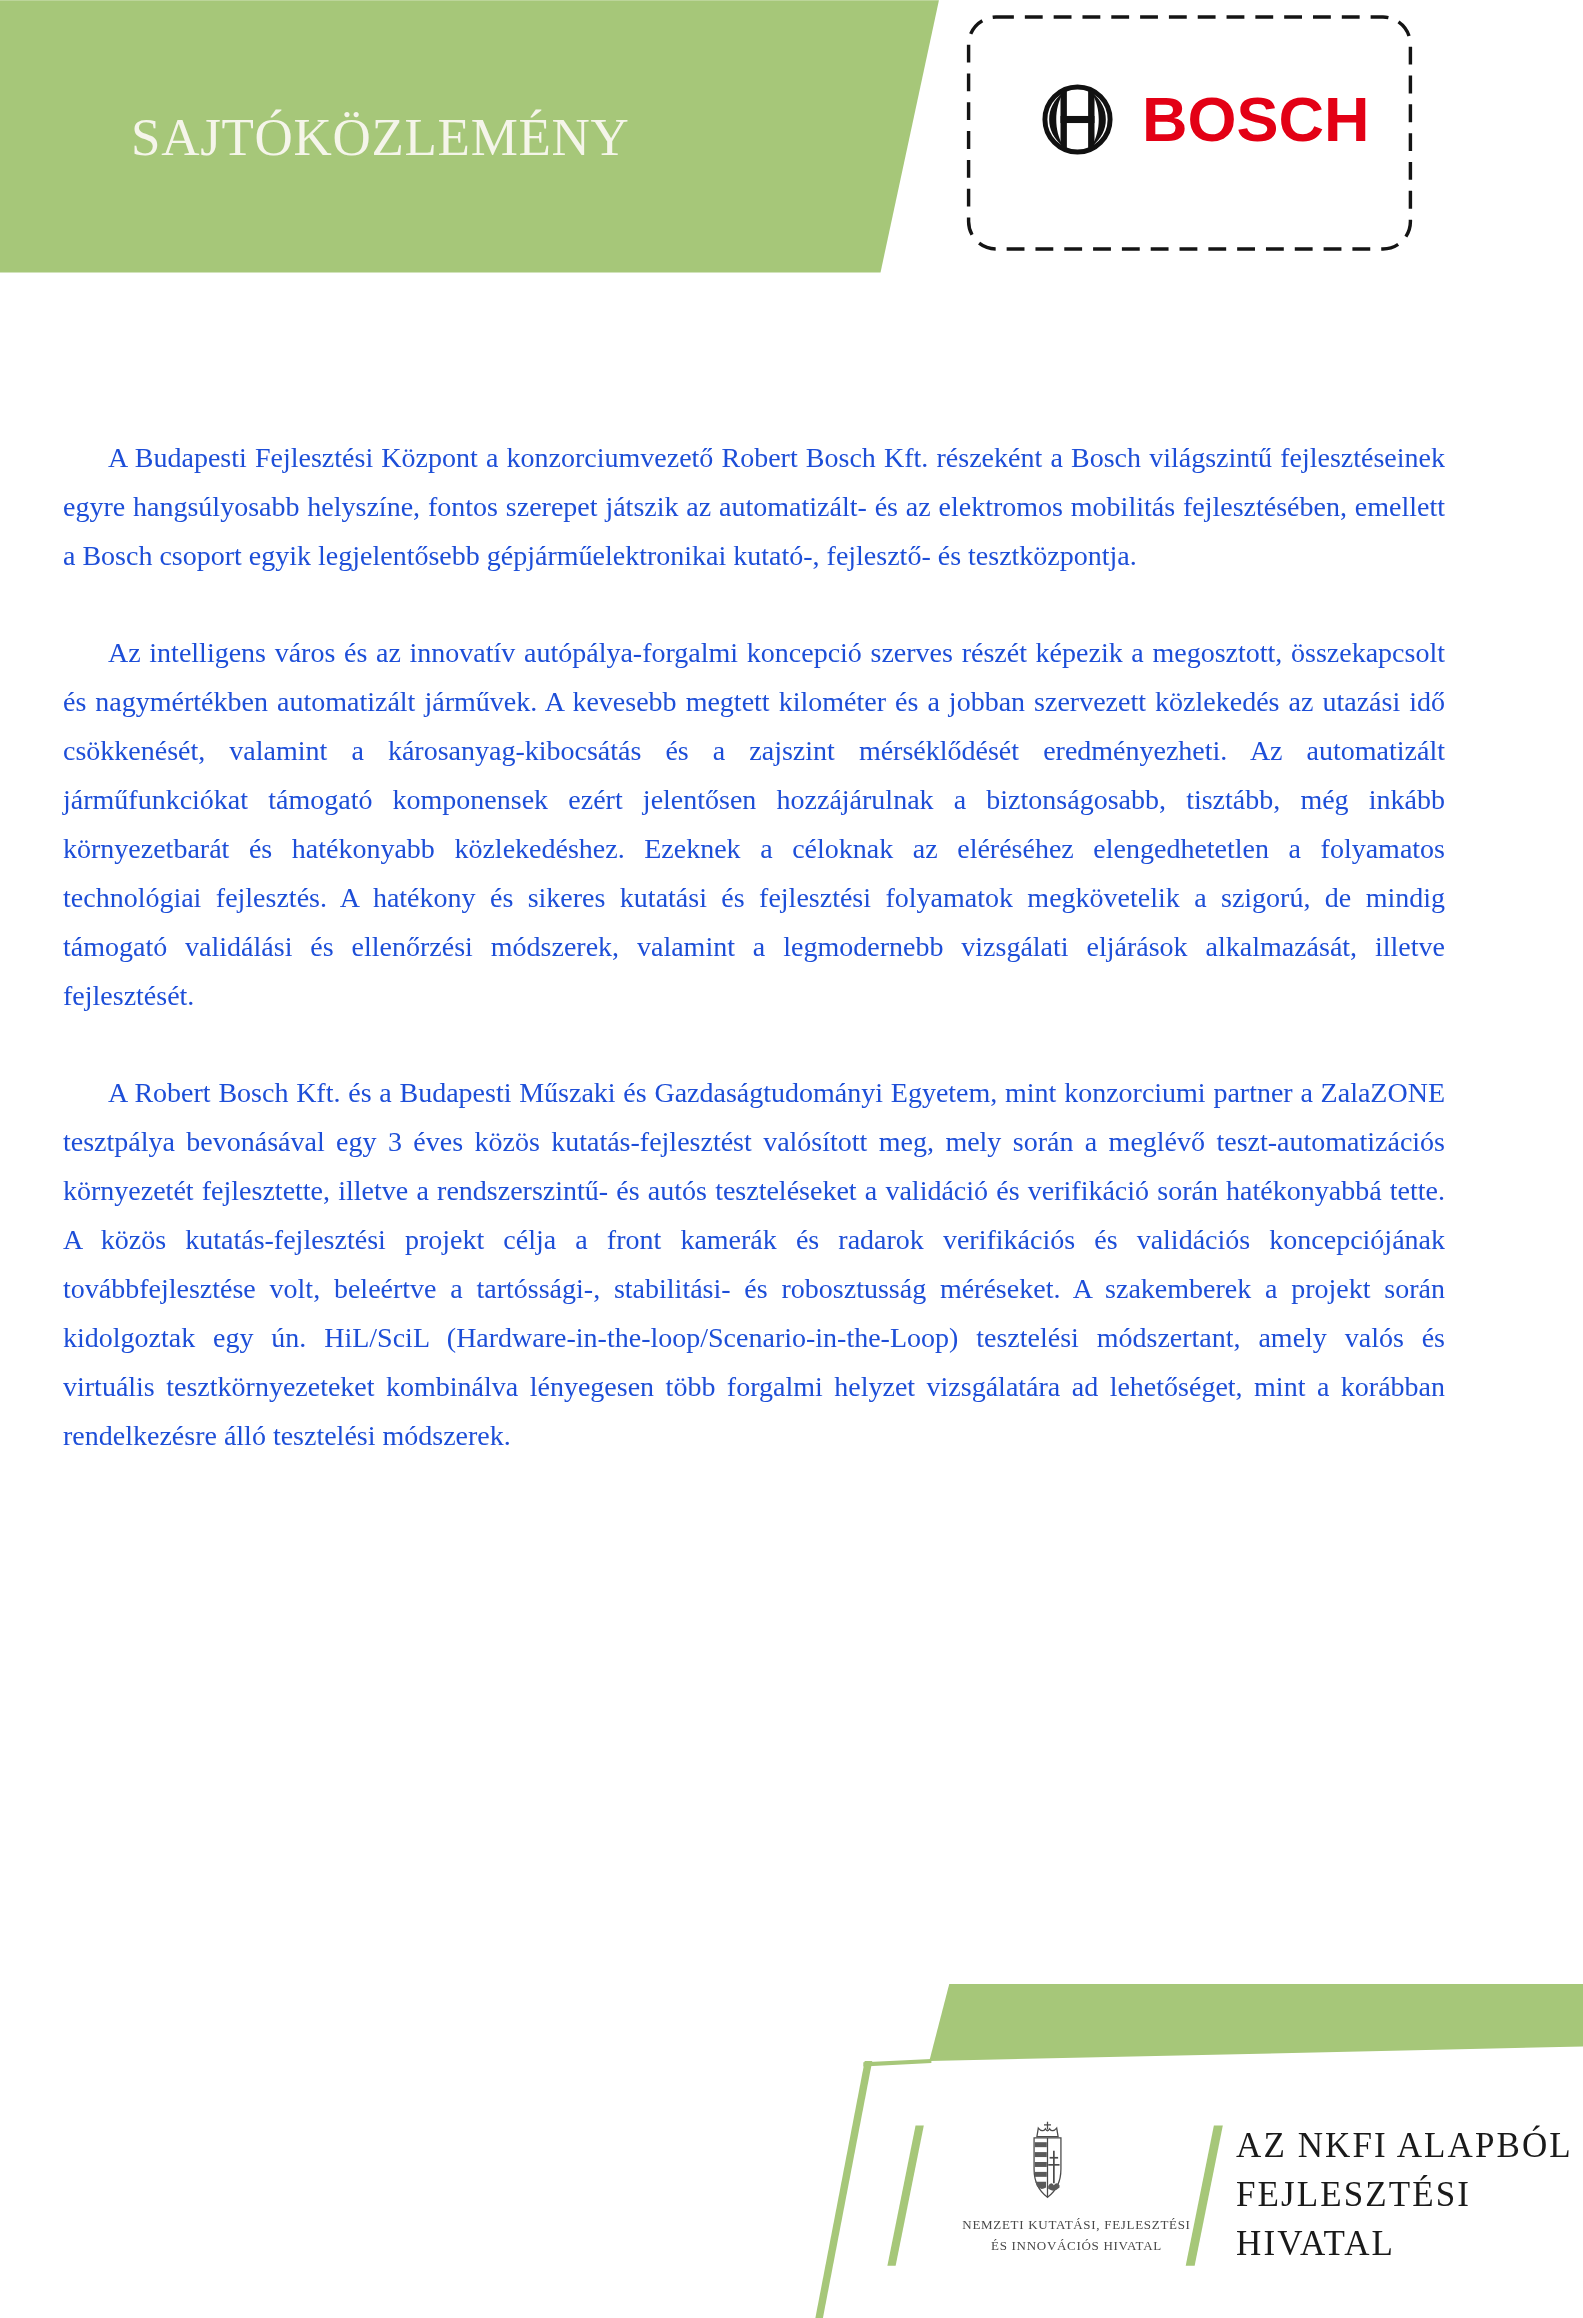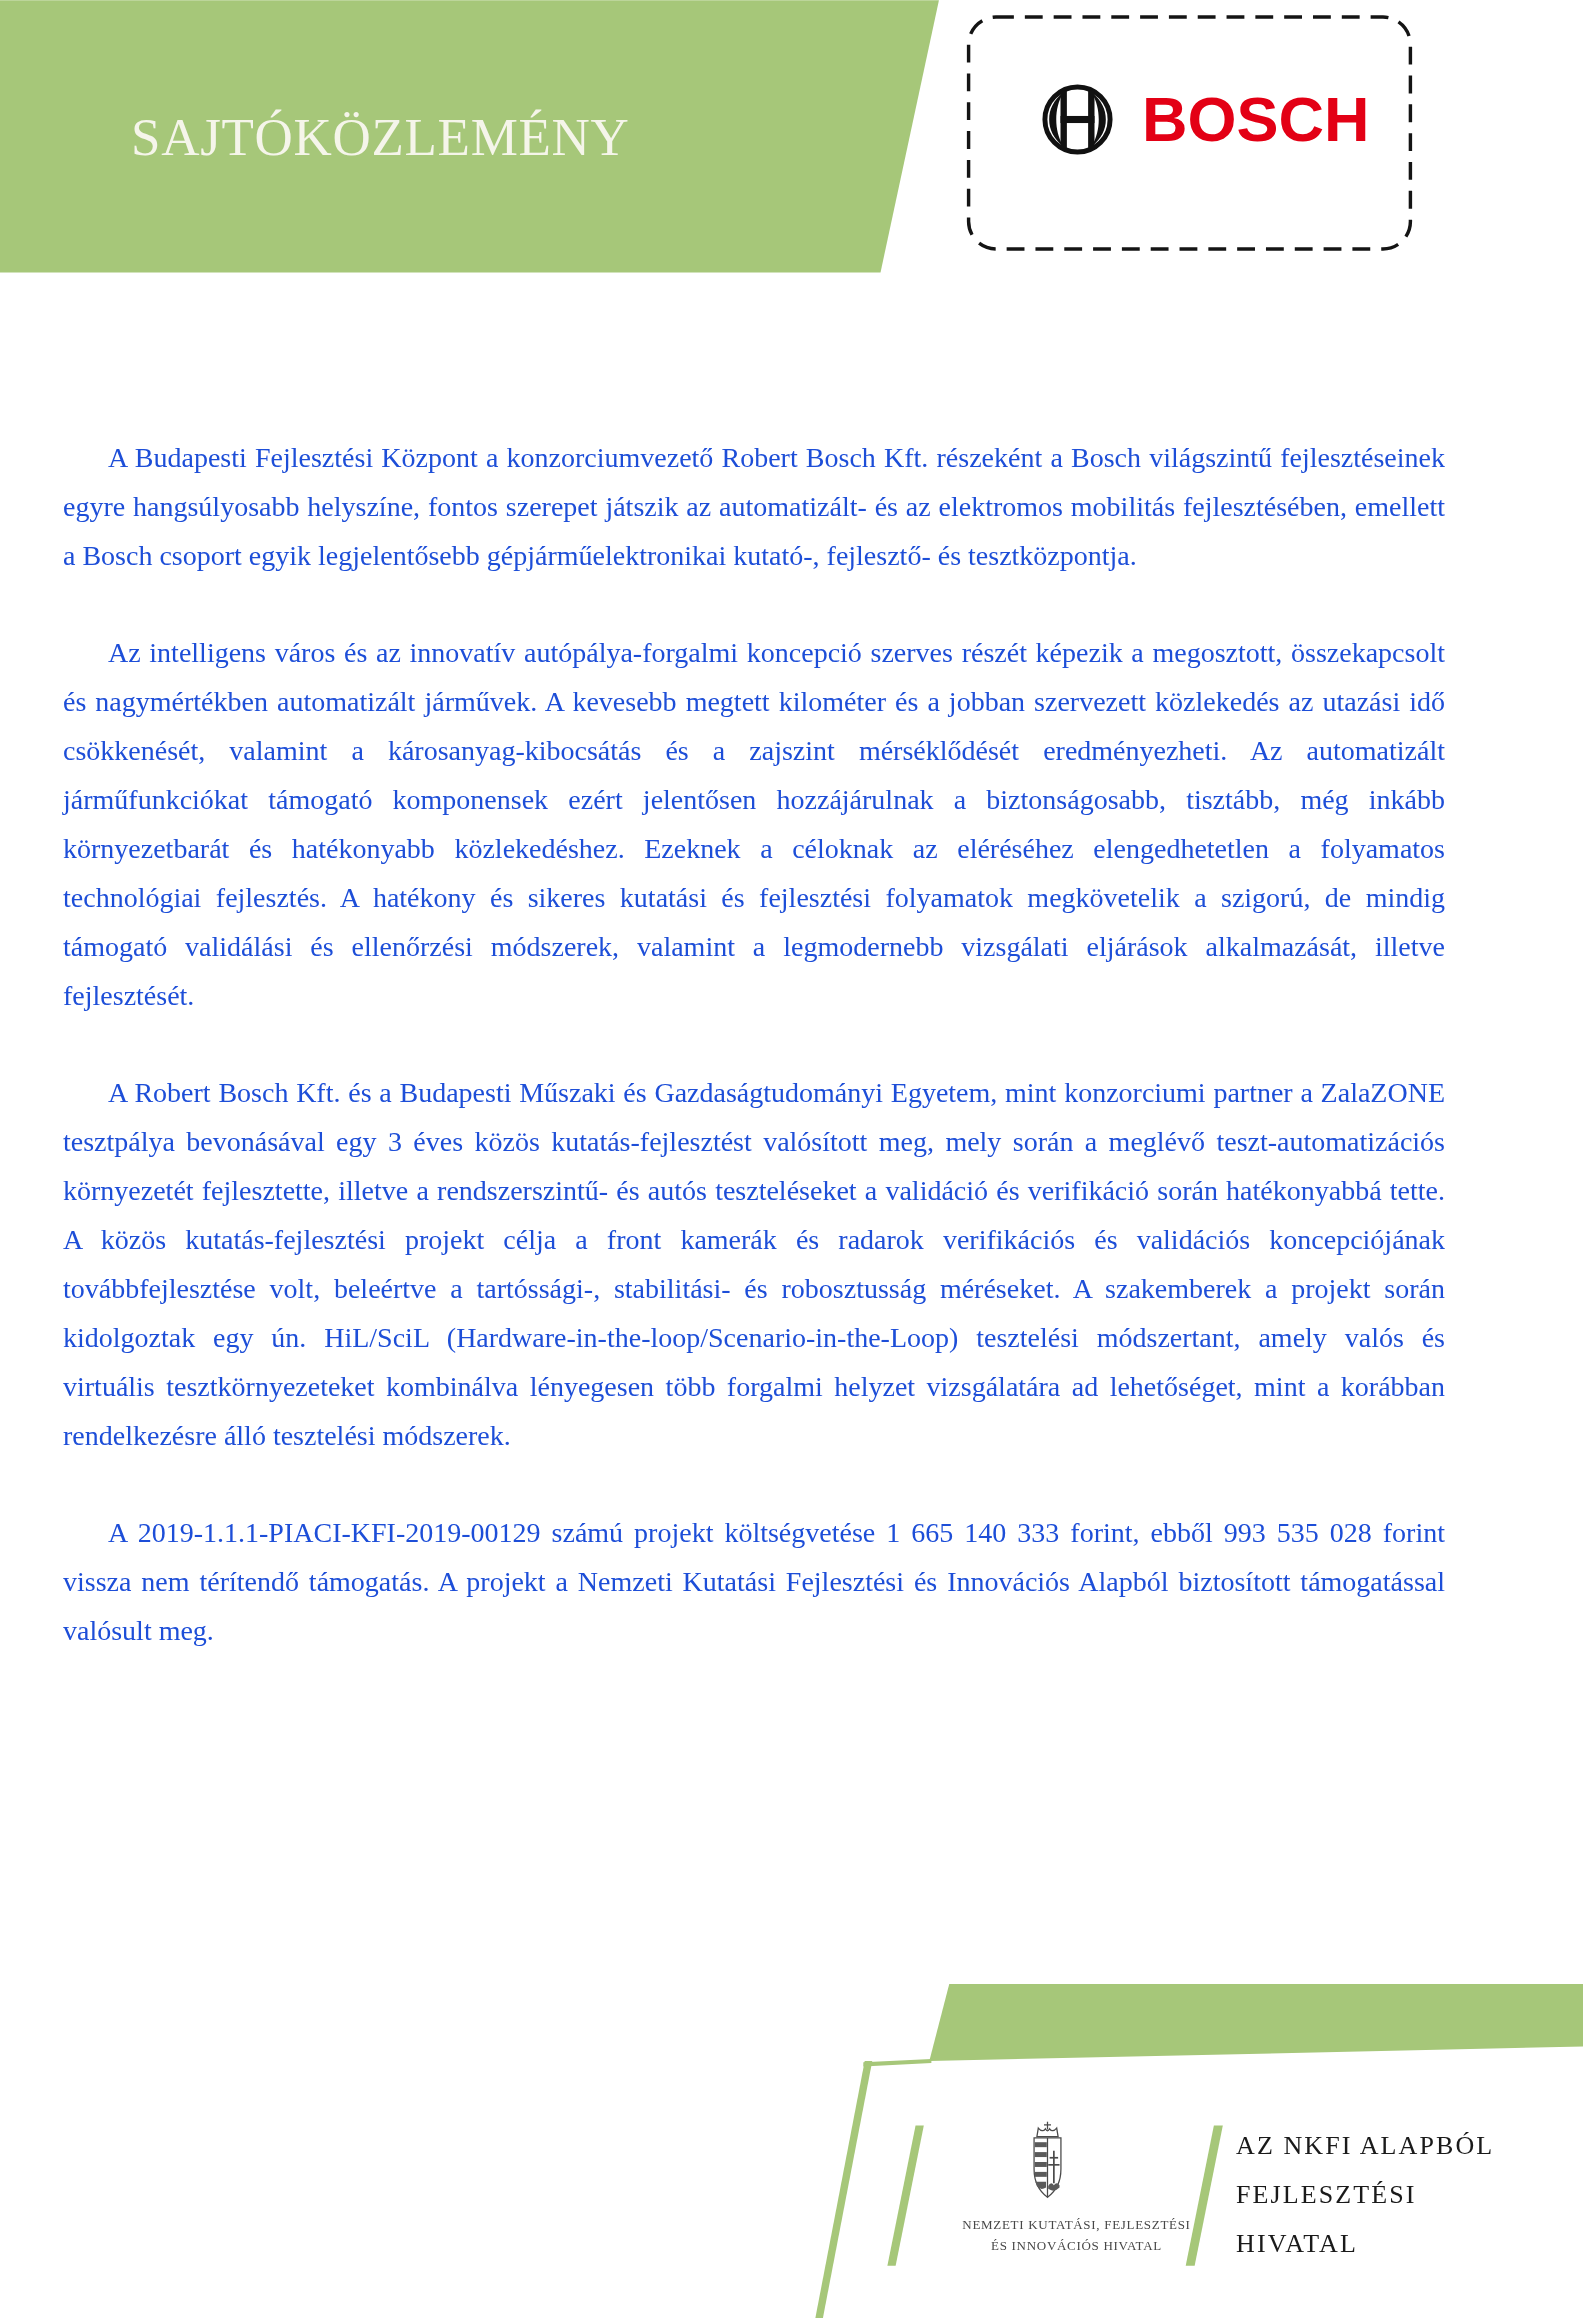--- a/index.html
+++ b/index.html
@@ -54,21 +54,21 @@
   
   .coa{position:absolute;left:1026px;top:2121px;width:43px;height:82px;}
   .ministry{
     position:absolute;left:939px;top:2215px;width:275px;
     text-align:center;color:#474747;
     font-size:13px;line-height:20.6px;letter-spacing:0.7px;
     font-family:"Liberation Serif", serif;
   }
   .project{
     position:absolute;left:1236px;top:2121px;width:330px;
-    color:#1a1a1a;font-size:26px;line-height:49px;letter-spacing:2.1px;
+    color:#1a1a1a;font-size:35px;line-height:49px;letter-spacing:2.1px;
     font-family:"Liberation Serif", serif;
   }
   .project div{white-space:nowrap;}
 </style>
 </head>
 <body>
 
 <div class="page">
 
   <svg class="shapes" viewBox="0 0 2303 3373" xmlns="http://www.w3.org/2000/svg">
@@ -94,21 +94,20 @@
       <rect x="15" y="-41" width="9" height="82" fill="#111111"></rect>
       <rect x="-24" y="-5" width="48" height="10" fill="#111111"></rect>
     </svg>
     <div class="bosch-word">BOSCH</div>
   </div>
 
   <div class="bodytext">
     <p>A Budapesti Fejlesztési Központ a konzorciumvezető Robert Bosch Kft. részeként a Bosch világszintű fejlesztéseinek egyre hangsúlyosabb helyszíne, fontos szerepet játszik az automatizált- és az elektromos mobilitás fejlesztésében, emellett a Bosch csoport egyik legjelentősebb gépjárműelektronikai kutató-, fejlesztő- és tesztközpontja.</p>
     <p>Az intelligens város és az innovatív autópálya-forgalmi koncepció szerves részét képezik a megosztott, összekapcsolt és nagymértékben automatizált járművek. A kevesebb megtett kilométer és a jobban szervezett közlekedés az utazási idő csökkenését, valamint a károsanyag-kibocsátás és a zajszint mérséklődését eredményezheti. Az automatizált járműfunkciókat támogató komponensek ezért jelentősen hozzájárulnak a biztonságosabb, tisztább, még inkább környezetbarát és hatékonyabb közlekedéshez. Ezeknek a céloknak az eléréséhez elengedhetetlen a folyamatos technológiai fejlesztés. A hatékony és sikeres kutatási és fejlesztési folyamatok megkövetelik a szigorú, de mindig támogató validálási és ellenőrzési módszerek, valamint a legmodernebb vizsgálati eljárások alkalmazását, illetve fejlesztését.</p>
     <p>A Robert Bosch Kft. és a Budapesti Műszaki és Gazdaságtudományi Egyetem, mint konzorciumi partner a ZalaZONE tesztpálya bevonásával egy 3 éves közös kutatás-fejlesztést valósított meg, mely során a meglévő teszt-automatizációs környezetét fejlesztette, illetve a rendszerszintű- és autós teszteléseket a validáció és verifikáció során hatékonyabbá tette. A közös kutatás-fejlesztési projekt célja a front kamerák és radarok verifikációs és validációs koncepciójának továbbfejlesztése volt, beleértve a tartóssági-, stabilitási- és robosztusság méréseket. A szakemberek a projekt során kidolgoztak egy ún. HiL/SciL (Hardware-in-the-loop/Scenario-in-the-Loop) tesztelési módszertant, amely valós és virtuális tesztkörnyezeteket kombinálva lényegesen több forgalmi helyzet vizsgálatára ad lehetőséget, mint a korábban rendelkezésre álló tesztelési módszerek.</p>
-    <p>A 2019-1.1.1-PIACI-KFI-2019-00129 számú projekt költségvetése 1 665 140 333 forint, ebből 993 535 028 forint vissza nem térítendő támogatás. A projekt a Nemzeti Kutatási Fejlesztési és Innovációs Alapból biztosított támogatással valósult meg.</p>
   </div>
 
   <svg class="coa" viewBox="0 0 60 116" xmlns="http://www.w3.org/2000/svg">
     <g stroke="#4a4a4a" stroke-width="1.8" fill="none">
       <line x1="30" y1="1" x2="30" y2="12"></line>
       <line x1="25" y1="5.5" x2="35" y2="5.5"></line>
       <path d="M 15 22 L 17 10 Q 23 17 27 11 Q 30 17 33 11 Q 37 17 43 10 L 45 22 Z"></path>
       <path d="M 11 24 H 49 V 68 Q 49 94 30 108 Q 11 94 11 68 Z"></path>
       <line x1="30" y1="24" x2="30" y2="108"></line>
     </g>

